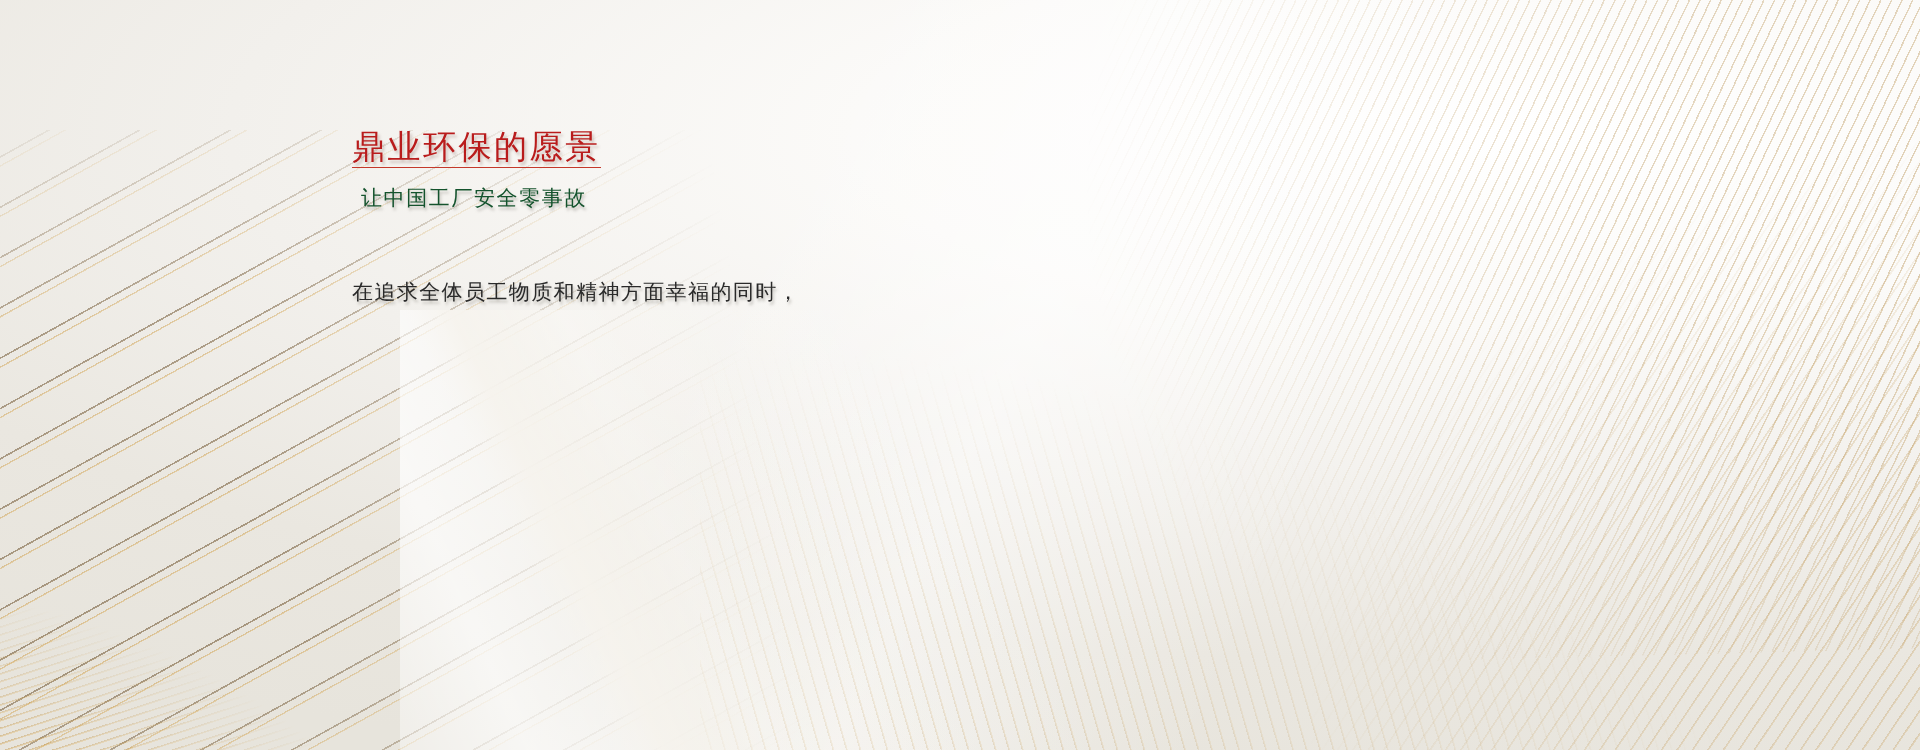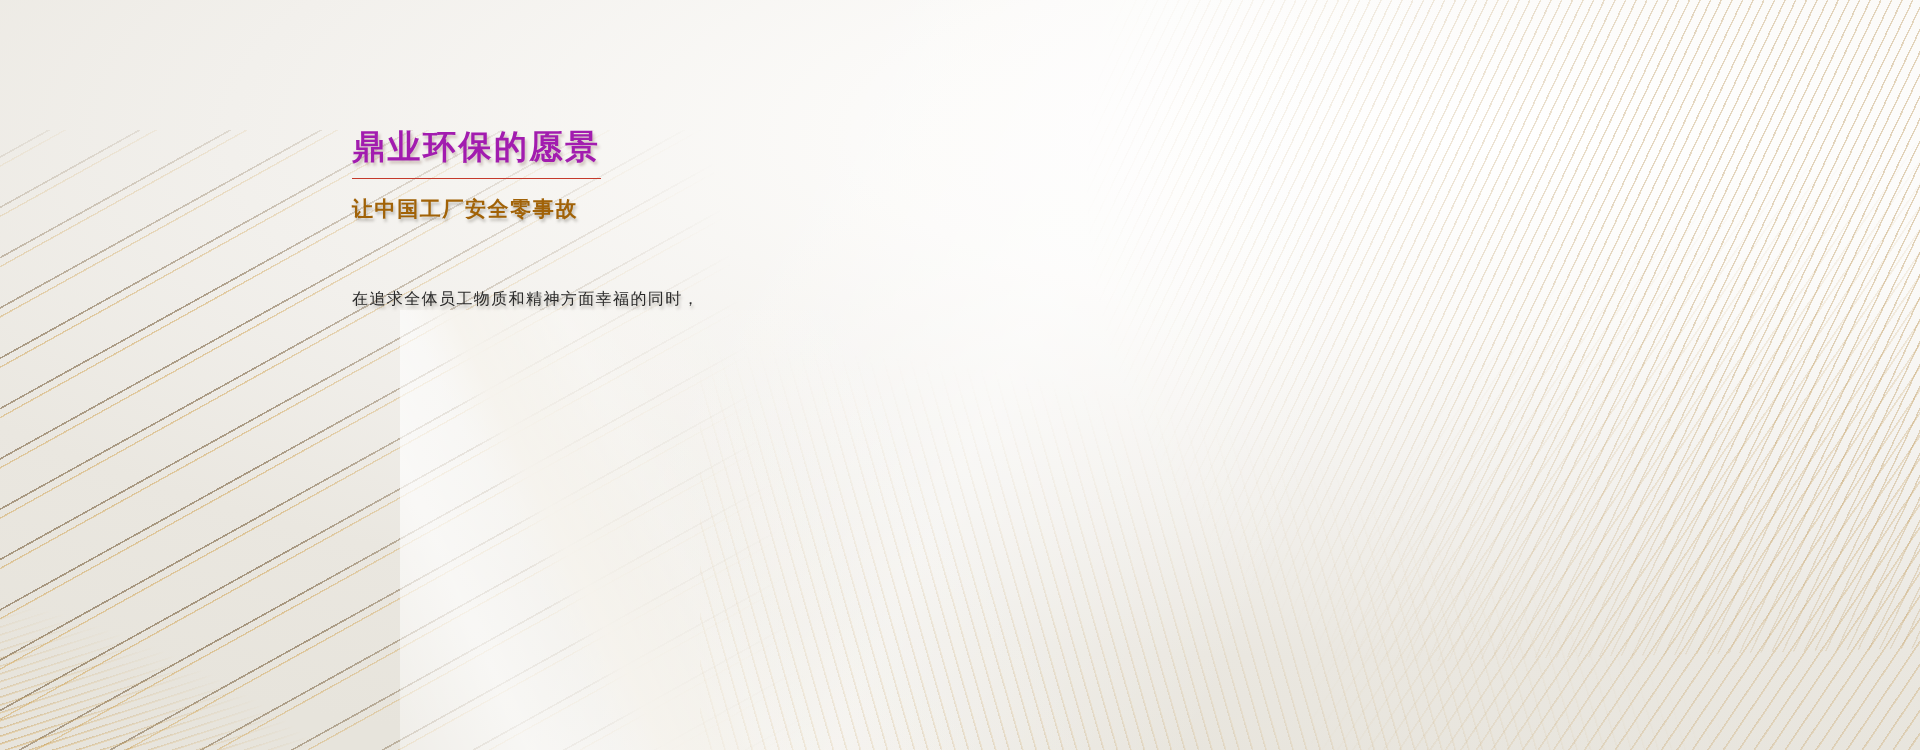--- a/index.html
+++ b/index.html
@@ -182,44 +182,43 @@
     left: 352px;
     top: 126px;
     width: 900px;
   }
   .block { position: relative; }
   .block + .block { margin-top: 58px; }
 
   .heading {
     display: inline-block;
     font-size: 33px;
-    font-weight: 700;
+    font-weight: 400;
     letter-spacing: 2.5px;
-    color: #a21caf;
+    color: #b91c1c;
     line-height: 1.25;
-    padding-bottom: 11px;
+    padding-bottom: 0;
     border-bottom: 1.6px solid #c4392b;
     text-shadow: 2px 3px 3px rgba(120,80,70,0.30);
     white-space: nowrap;
   }
 
   .vision-sub {
     margin-top: 14px;
-    margin-left: 0;
+    margin-left: 9px;
     font-size: 21px;
     letter-spacing: 1.6px;
-    color: #a16207;
+    color: #14532d;
     line-height: 1.5;
     text-shadow: 1.5px 2.5px 3px rgba(110,105,95,0.40);
     white-space: nowrap;
-    font-weight: bold;
   }
 
   .mission-body {
-    font-size: 16px;
+    font-size: 21px;
     letter-spacing: 1.4px;
     color: #2a2a2a;
     line-height: 1.95;
     text-shadow: 1.5px 2.5px 3px rgba(110,105,95,0.40);
   }
   .mission-body .line { white-space: nowrap; }
 </style>
 </head>
 <body>
 

